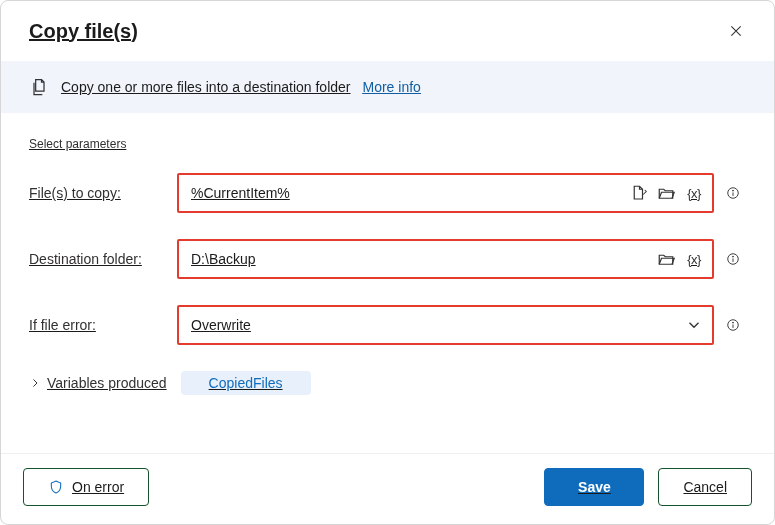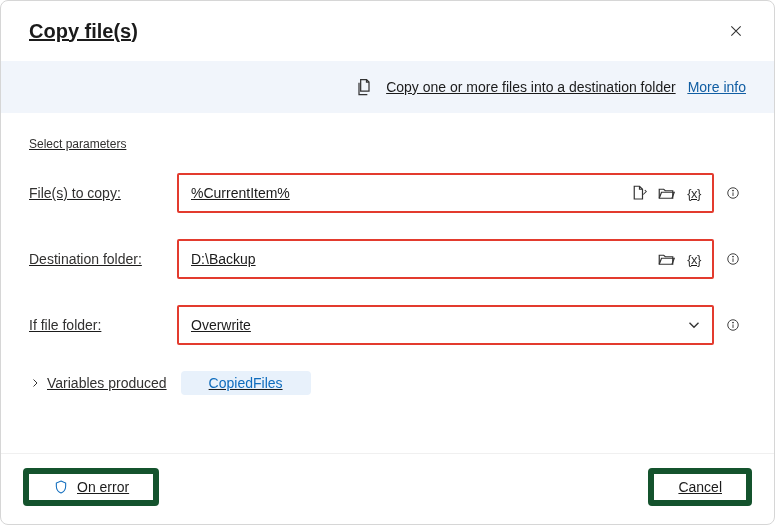--- a/index.html
+++ b/index.html
@@ -15,21 +15,20 @@
     padding: 14px 22px 14px 28px;
   }
   .header h1 { font-size: 20px; font-weight: 600; margin: 0; }
   .close-btn { width: 32px; height: 32px; display:flex; align-items:center; justify-content:center; cursor:pointer; background:none; border:none; color:#333; }
   .close-btn svg { width:16px; height:16px; }
   .info-bar {
     background: #f1f5fb;
     padding: 16px 28px;
     display: flex; align-items: center; gap: 12px;
     font-size: 14px;
-    justify-content: flex-end;
   }
   .info-bar .doc-icon { width:20px; height:20px; flex-shrink:0; }
   .info-bar a { color: #115ea3; text-decoration: underline; cursor:pointer; }
   .body {
     flex: 1; padding: 24px 28px 8px 28px; overflow:auto;
   }
   .section-title { font-size: 12px; font-weight: 400; color:#323130; margin-bottom: 22px; }
   .param-row {
     display: flex; align-items: center; margin-bottom: 26px; gap: 6px;
   }
@@ -55,21 +54,21 @@
   }
   .vars-row .expand { display:flex; align-items:center; gap:6px; cursor:pointer; }
   .pill {
     background:#e8f1fb; color:#0f6cbd; padding:4px 28px; border-radius:4px; font-size:14px; cursor:pointer;
   }
   .footer {
     display:flex; align-items:center; padding: 14px 22px 18px 22px; gap:14px; border-top: 1px solid #f0f0f0;
   }
   .btn {
     height: 38px; padding: 0 24px; font-size:14px; border-radius:4px; cursor:pointer;
-    display:flex; align-items:center; justify-content:center; gap:8px; border:6px solid #14532d; background:#fff; color:#1b1b1b;
+    display:flex; align-items:center; justify-content:center; gap:8px; border:1px solid #14532d; background:#fff; color:#1b1b1b;
   }
   .btn.primary { background:#0f6cbd; color:#fff; border-color:#0f6cbd; font-weight:600; min-width:100px; }
   .btn.onerror svg { width:16px; height:16px; }
   .spacer { flex:1; }
 </style>
 </head>
 <body>
 
 <div class="dialog">
 
@@ -144,21 +143,21 @@
       <button class="info-btn">
         <svg viewBox="0 0 24 24" fill="none" stroke="#333" stroke-width="1.6">
           <circle cx="12" cy="12" r="9"></circle>
             <circle cx="12" cy="8" r="0.8" fill="#333"></circle>
             <path d="M12 11 V17"></path>
         </svg>
       </button>
     </div>
 
     <div class="param-row">
-      <div class="param-label">If file folder:</div>
+      <div class="param-label">If file error:</div>
       <div class="field">
         <input type="text" readonly="" value="Overwrite" style="">
         <div class="icons">
           <span class="ico-btn">
             <svg class="chevron" viewBox="0 0 24 24" fill="none" stroke="#333" stroke-width="1.8">
               <path d="M6 9 L12 15 L18 9"></path>
             </svg>
           </span>
         </div>
       </div>
@@ -183,16 +182,17 @@
   </div>
 
   <div class="footer">
     <button class="btn onerror">
       <svg viewBox="0 0 24 24" fill="none" stroke="#0f6cbd" stroke-width="1.6">
         <path d="M12 3 L19 6 V11 C19 16 15.5 20 12 21 C8.5 20 5 16 5 11 V6 Z"></path>
       </svg>
       <span>On error</span>
     </button>
     <div class="spacer"></div>
+    <button class="btn primary">Save</button>
     <button class="btn">Cancel</button>
   </div>
 
 </div>
 
 </body></html>

